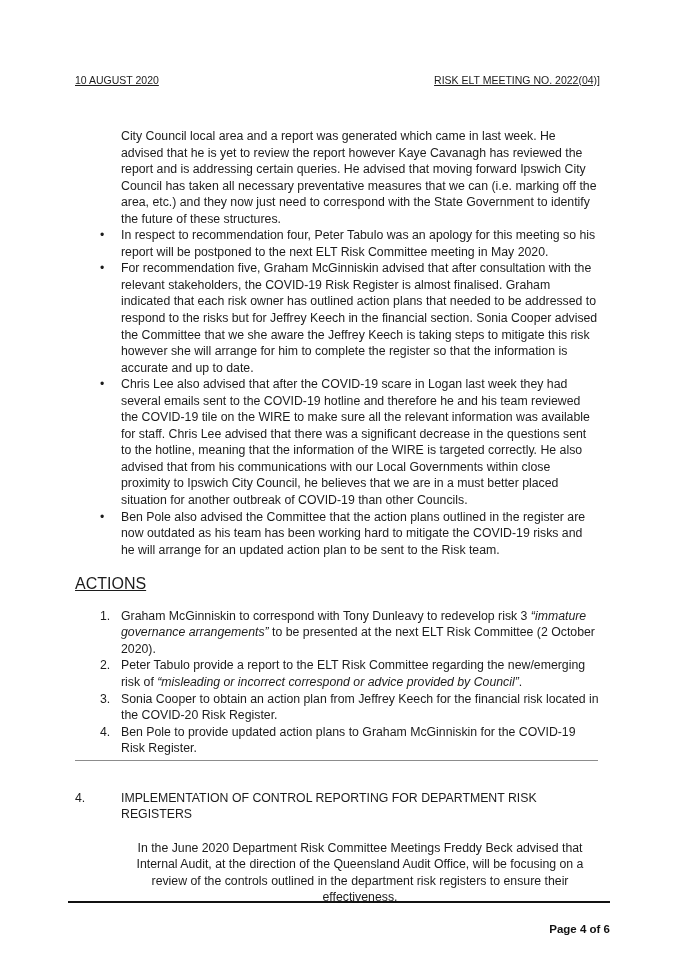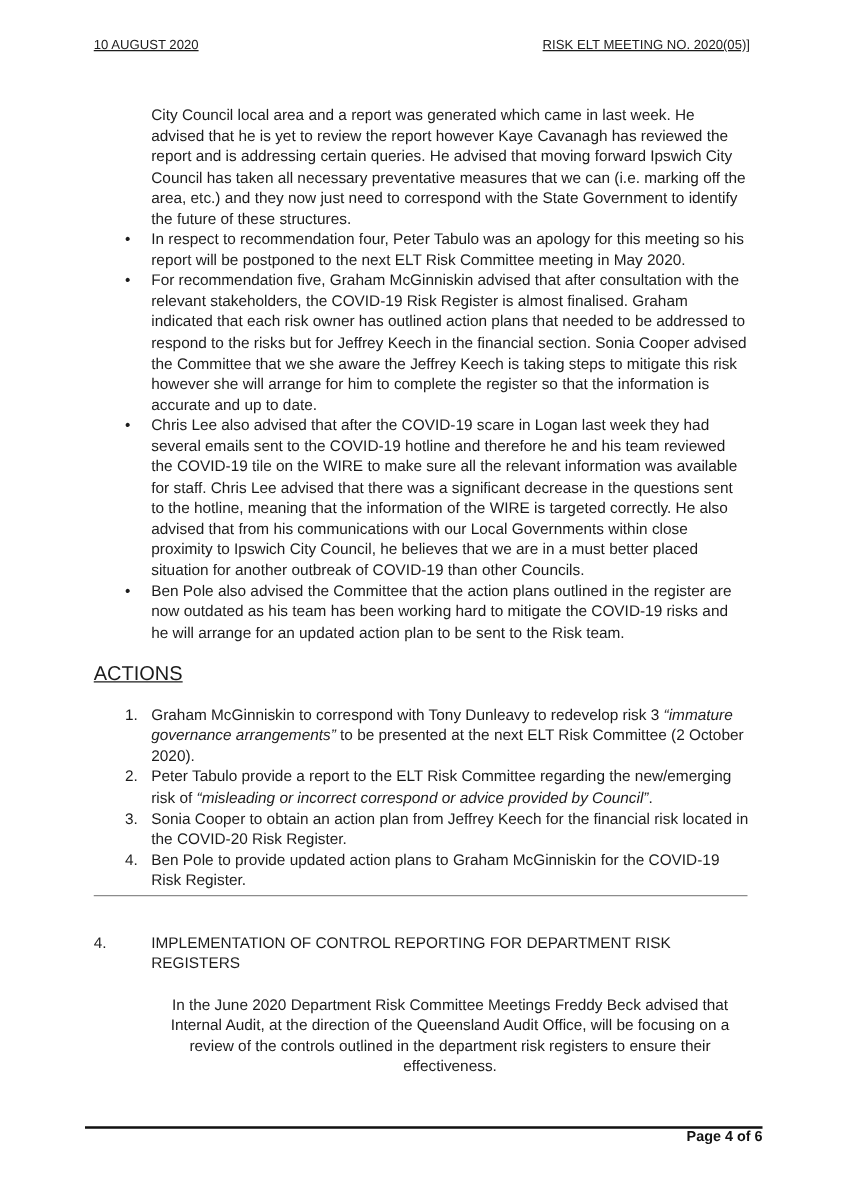--- a/index.html
+++ b/index.html
@@ -19,20 +19,21 @@
   .doc-header {
     display: flex;
     justify-content: space-between;
     margin: 30px 75px 0 75px;
     font-size: 10.5px;
     line-height: 13px;
   }
   .doc-header span {
     text-decoration: underline;
     white-space: nowrap;
+    margin-top: 44px;
   }
   .body-text {
     font-size: 12.3px;
     line-height: 16.55px;
   }
   .content {
     margin: 41px 76px 0 121px;
   }
   .para { margin: 0; }
   ul.bullet-list, ol.action-list {
@@ -79,33 +80,33 @@
   }
   .doc-footer {
     position: absolute;
     left: 68px;
     right: 65px;
     top: 901px;
     border-top: 2px solid #111111;
     text-align: right;
     font-size: 11.5px;
     font-weight: bold;
-    padding-top: 1px;
+    padding-top: 20px;
     color: #111111;
   }
   .em { font-style: italic; }
 </style>
 </head>
 <body>
 
 <div class="page">
 
   <div class="doc-header">
     <span>10 AUGUST 2020</span>
-    <span>RISK ELT MEETING NO. 2020(05)]</span>
+    <span>RISK ELT MEETING NO. 2022(04)]</span>
   </div>
 
   <div class="content body-text">
     <p class="para">City Council local area and a report was generated which came in last week. He advised that he is yet to review the report however Kaye Cavanagh has reviewed the report and is addressing certain queries. He advised that moving forward Ipswich City Council has taken all necessary preventative measures that we can (i.e. marking off the area, etc.) and they now just need to correspond with the State Government to identify the future of these structures.</p>
 
     <ul class="bullet-list">
       <li>
         <span class="marker">•</span>
         <span>In respect to recommendation four, Peter Tabulo was an apology for this meeting so his report will be postponed to the next ELT Risk Committee meeting in May 2020.</span>
       </li>

